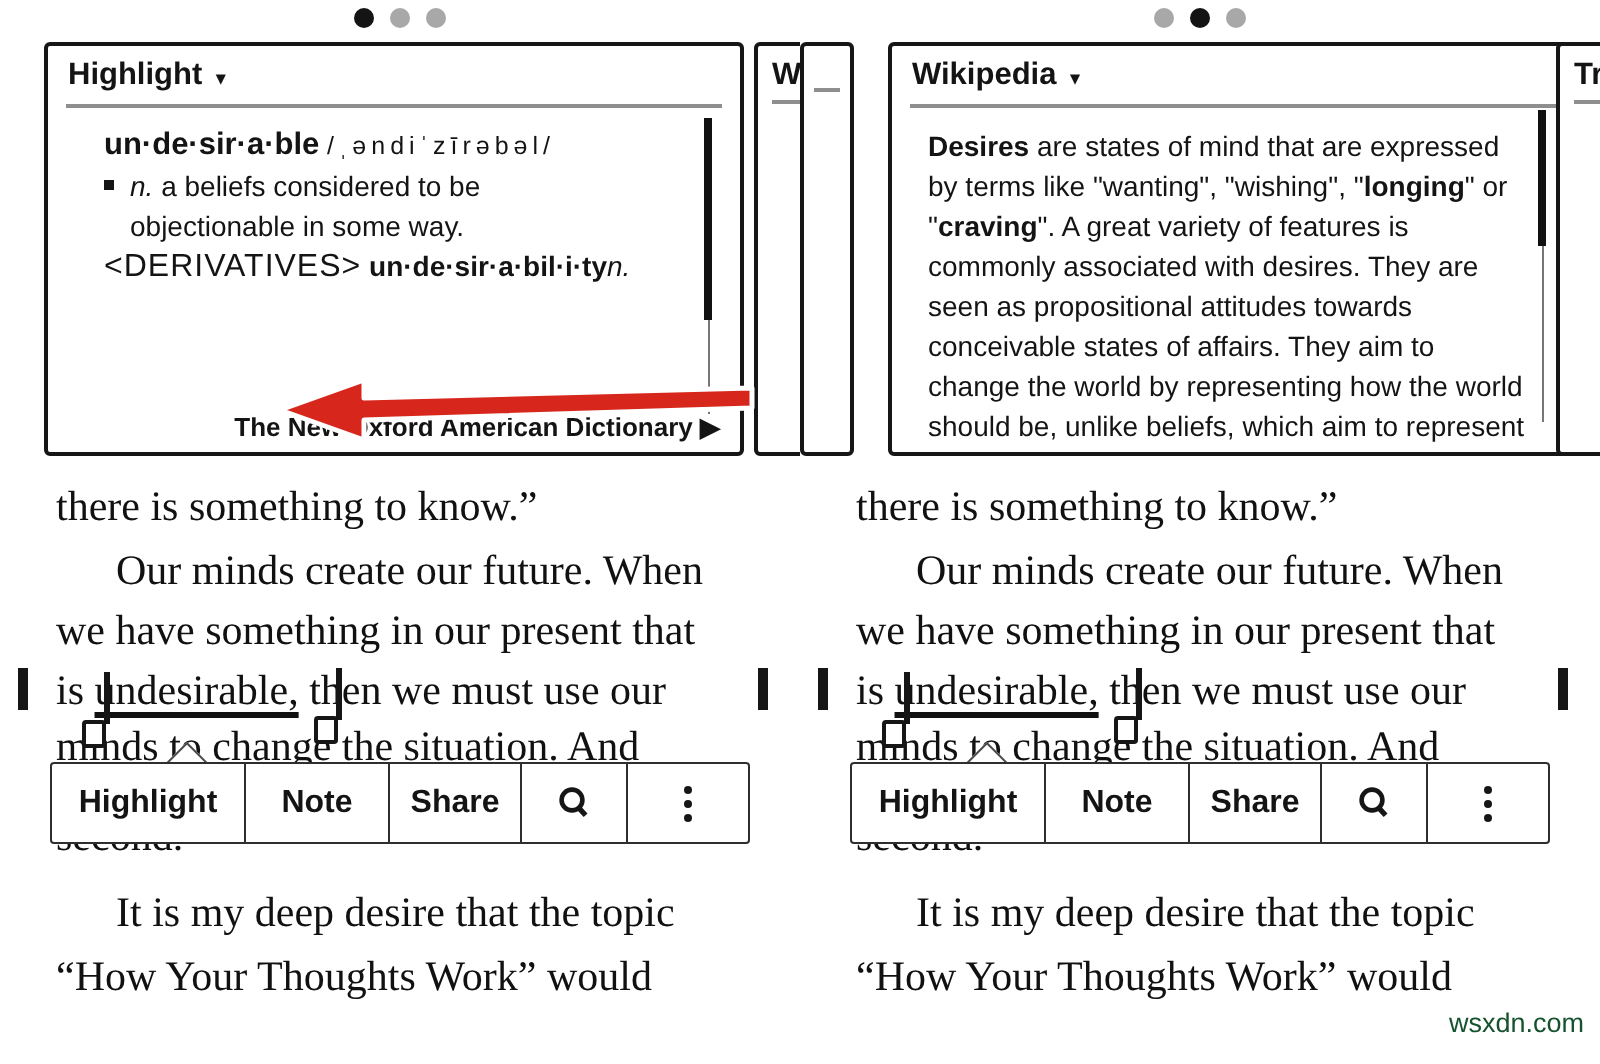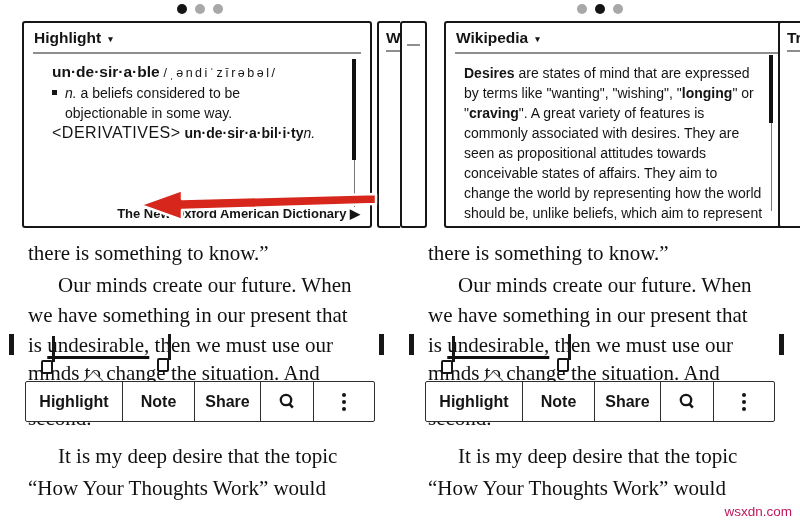--- a/index.html
+++ b/index.html
@@ -87,21 +87,21 @@
            display:flex;align-items:stretch;z-index:3;}
   .tbtn{display:flex;align-items:center;justify-content:center;font-weight:bold;font-size:16px;
         border-right:1.5px solid #2e2e2e;}
   .tbtn:last-child{border-right:none;}
   .tb-hl{flex:0 0 96px;} .tb-note{flex:0 0 71px;} .tb-share{flex:0 0 65px;}
   .tb-search{flex:0 0 52px;} .tb-more{flex:1;}
   .more-dots{display:flex;flex-direction:column;gap:3px;}
   .more-dots span{width:4px;height:4px;border-radius:50%;background:#161616;}
 
   .watermark{position:absolute;left:698px;top:504px;width:94px;text-align:right;
-             color:#be185d;font-size:13.5px;z-index:7;}
+             color:#14532d;font-size:13.5px;z-index:7;}
 </style>
 </head>
 <body>
 
 <div id="stage">
 
   <div class="panel" id="panel-left">
 
     <div class="dots">
       <span class="dot active"></span>

